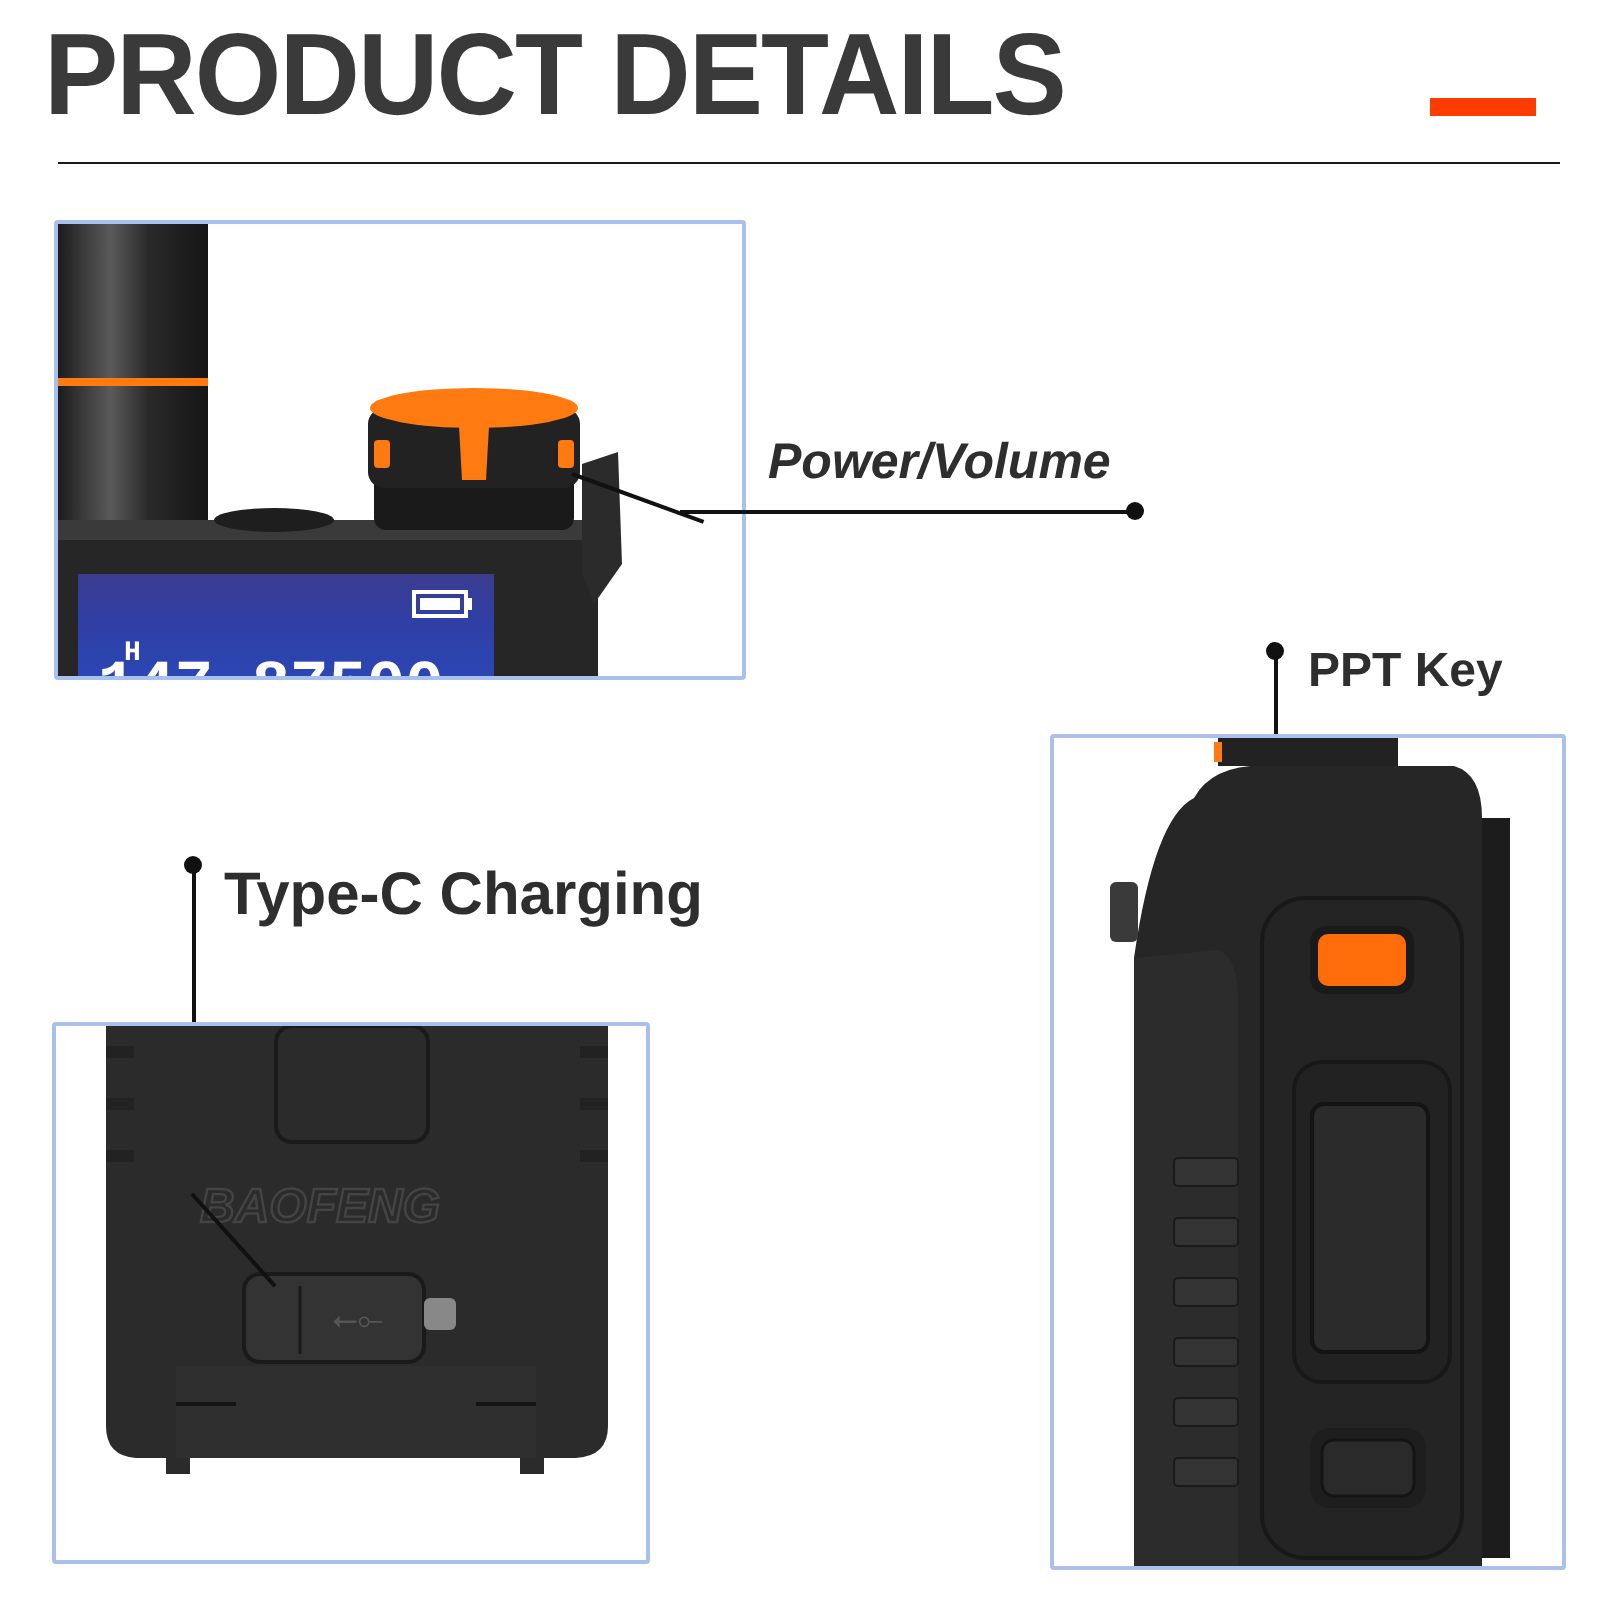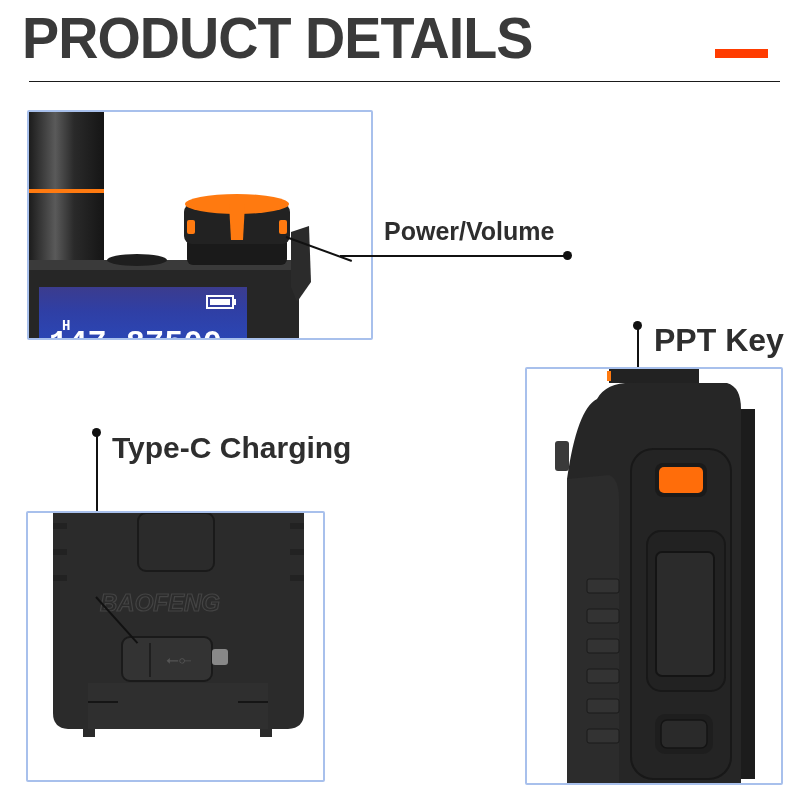--- a/index.html
+++ b/index.html
@@ -68,25 +68,25 @@
     <rect x="204" y="187" width="3" height="6" fill="#fff"></rect>
     <rect x="181" y="187" width="20" height="6" fill="#fff"></rect>
     <text x="33" y="218" fill="#fff" font-family="Liberation Mono, monospace" font-weight="bold" font-size="14">H</text>
     <text x="20" y="240" fill="#fff" font-family="Liberation Mono, monospace" font-weight="bold" font-size="32">147.87500</text>
   </svg>
 </div>
 
 <div class="line" style="left:286px; top:236px; width:70px; height:2px; transform-origin:left center; transform:rotate(20deg); background:#111;"></div>
 <div class="line" style="left:340px; top:255px; width:228px; height:2px;"></div>
 <div class="dot" style="left:563px; top:251px;"></div>
-<div class="label" style="left:384px; top:217px; font-size:25px;">Power/Volume</div>
+<div class="label" style="left:384px; top:217px; font-size:25px;font-style:italic;">Power/Volume</div>
 
 <div class="dot" style="left:633px; top:321px;"></div>
 <div class="line" style="left:637px; top:325px; width:2px; height:253px;"></div>
-<div class="label" style="left:654px; top:322px; font-size:32px;">PPT Key</div>
+<div class="label" style="left:654px; top:322px; font-size:24px;">PPT Key</div>
 
 <div class="panel" style="left:525px; top:367px; width:258px; height:418px;">
   <svg width="258" height="418" viewBox="0 0 258 418">
     <rect x="82" y="0" width="90" height="14" fill="#222"></rect>
     <rect x="80" y="2" width="4" height="10" fill="#ff7a10"></rect>
     <path d="M70 30 Q80 12 110 14 L200 14 Q214 18 214 40 L214 418 L40 418 L40 110 Q50 40 70 30 Z" fill="#262626"></path>
     <path d="M40 110 L82 106 Q92 110 92 130 L92 418 L40 418 Z" fill="#2c2c2c"></path>
     <rect x="28" y="72" width="14" height="30" rx="3" fill="#3a3a3a"></rect>
 
     <g fill="#333" stroke="#1a1a1a" stroke-width="1">

